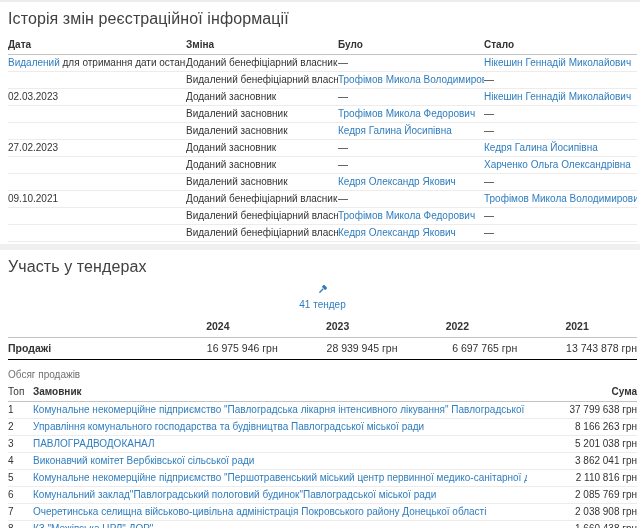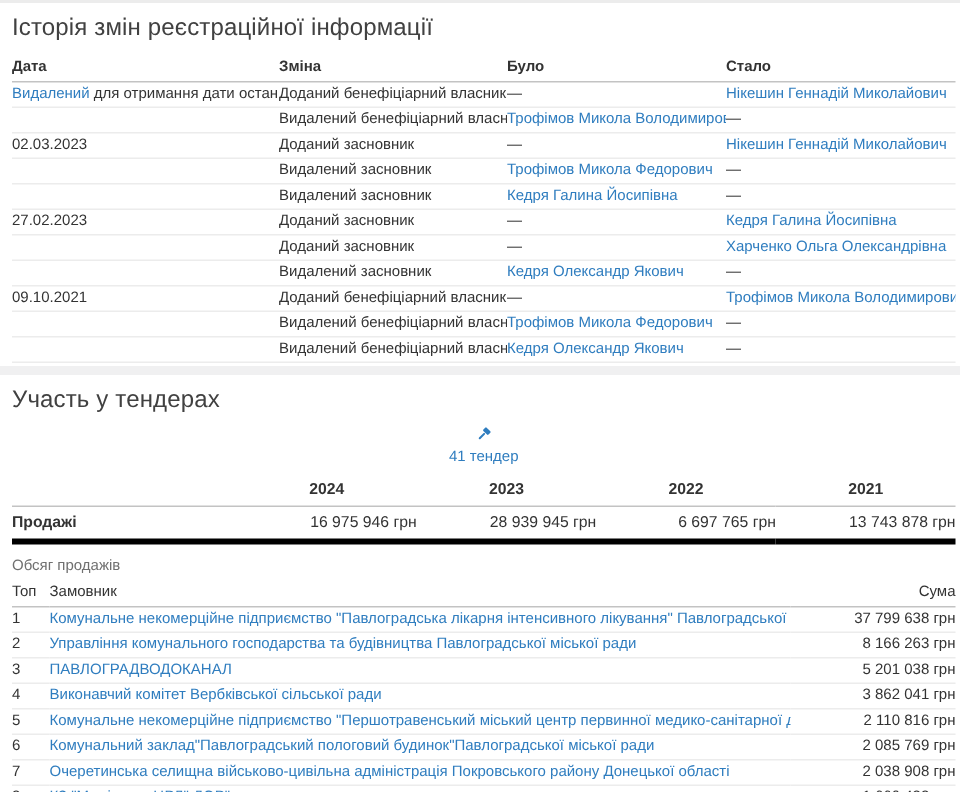--- a/index.html
+++ b/index.html
@@ -39,29 +39,29 @@
   
   .tender-link-row { margin: 0 0 6px 0; font-size: 10px; display: flex; align-items: center; gap: 4px; flex-direction: column; }
   .gavel { width: 11px; height: 11px; color: #2f7dbf; flex: 0 0 auto; }
 
   table.sales { font-size: 10.5px; margin-top: 6px; }
   table.sales th {
     text-align: center; font-weight: 700; padding: 4px 0 5px 0;
     border-bottom: 1px solid #c3c3c3; font-size: 10.5px;
   }
   table.sales th.first, table.sales td.first { text-align: left; width: 150px; }
-  table.sales td { text-align: right; padding: 4px 0 5px 0; border-bottom: 4px solid #000000; }
+  table.sales td { text-align: right; padding: 4px 0 5px 0; border-bottom: 1px solid #000000; }
   table.sales td.first { font-weight: 700; }
 
   .muted { color: #707070; font-size: 10px; }
   .volume-label { margin: 9px 0 2px 0; }
 
   table.top10 { font-size: 10px; }
   table.top10 th {
-    text-align: left; font-weight: 400; padding: 4px 0 4px 0;
+    text-align: left; font-weight: 700; padding: 4px 0 4px 0;
     border-bottom: 1px solid #c3c3c3; font-size: 10px;
   }
   table.top10 th.sum, table.top10 td.sum { text-align: right; width: 110px; }
   table.top10 td {
     padding: 2px 0; height: 16px; line-height: 12px;
     border-bottom: 1px solid #ececec; overflow: hidden; white-space: nowrap;
   }
   table.top10 .rank { width: 25px; font-weight: 400; }
 </style>
 </head>

